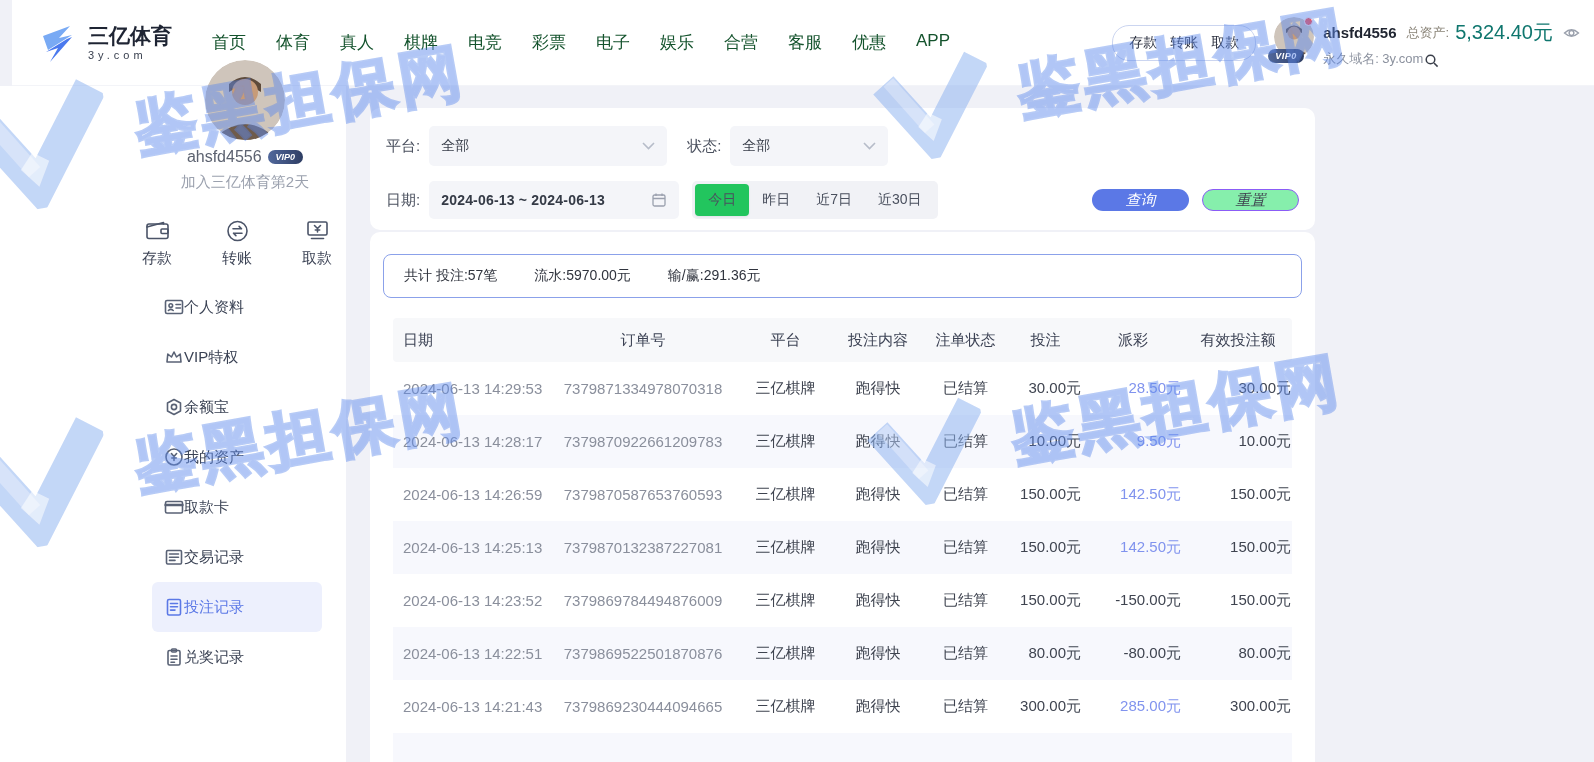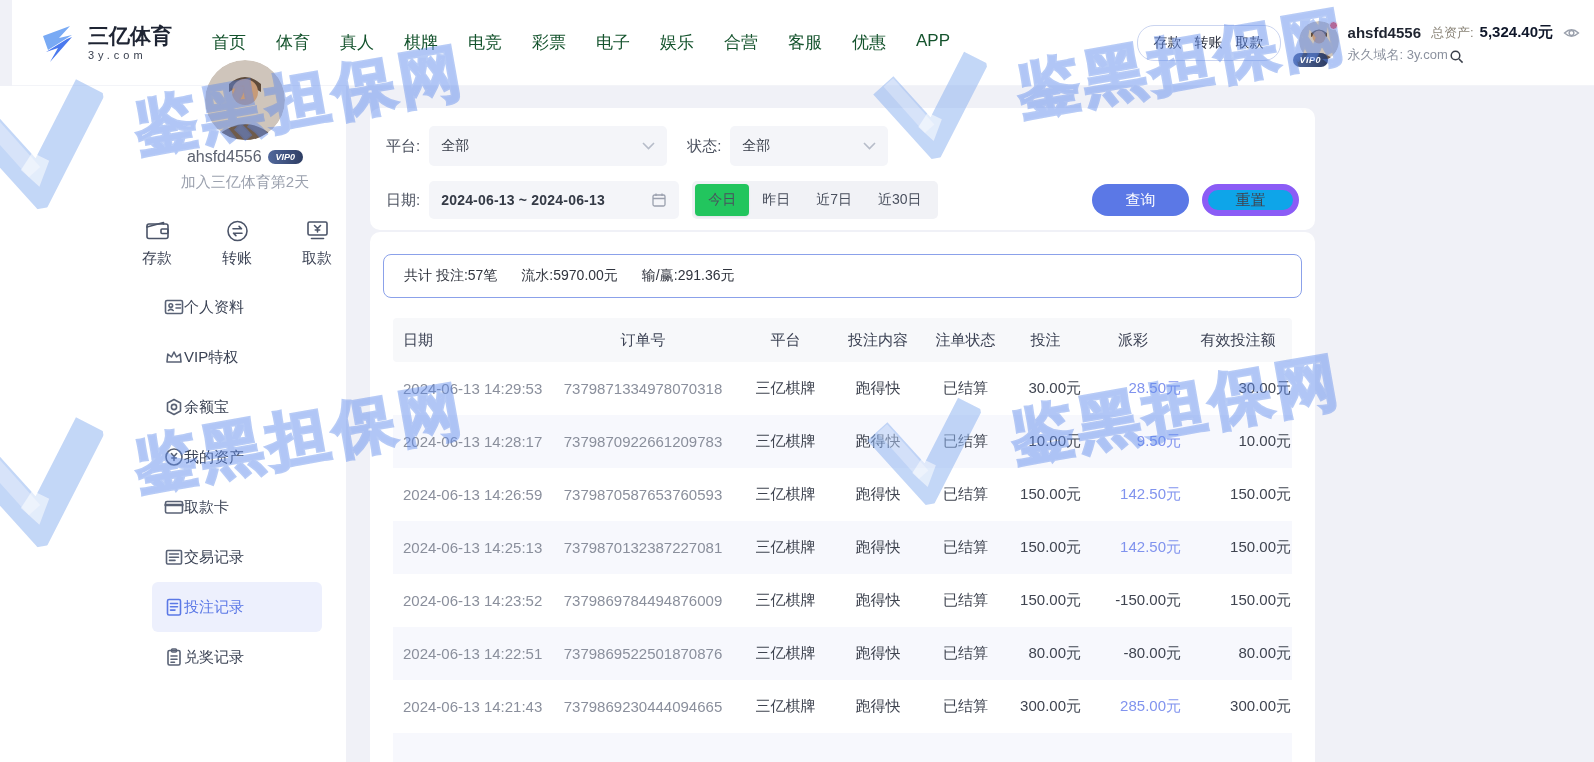--- a/index.html
+++ b/index.html
@@ -24,21 +24,21 @@
   .userblock{display:flex;align-items:flex-start;gap:9px;}
   .avatar-wrap{position:relative;width:40px;height:40px;}
   .avatar{width:40px;height:40px;border-radius:50%;overflow:hidden;display:block;}
   .red-dot{position:absolute;right:1px;top:0;width:9px;height:9px;border-radius:50%;background:#ff4d4f;border:1.5px solid #fff;}
   .vip-badge{position:absolute;left:-6px;bottom:-6px;background:linear-gradient(90deg,#51689c,#2e3d63);
     color:#fff;font-size:9px;font-style:italic;font-weight:bold;padding:2px 7px;border-radius:8px;letter-spacing:.5px;}
   .userinfo{display:flex;flex-direction:column;gap:4px;padding-top:2px;}
   .userinfo .row1{display:flex;align-items:center;gap:10px;}
   .uname{font-size:15px;font-weight:bold;color:#1f2430;}
   .assets-label{font-size:13px;color:#8a8478;}
-  .assets-value{font-size:15px;font-weight:bold;color:#0f172a;margin-left:-4px;}
+  .assets-value{font-size:20px;font-weight:normal;color:#0f766e;margin-left:-4px;}
   .userinfo .row2{display:flex;align-items:flex-end;gap:1px;font-size:13px;color:#8b919e;}
   
   .sidebar{position:absolute;left:0;top:86px;width:346px;height:676px;background:#fff;z-index:2;}
   .profile{display:flex;flex-direction:column;align-items:center;width:186px;margin-left:152px;}
   .profile .big-avatar{width:80px;height:80px;border-radius:50%;overflow:hidden;margin-top:-26px;position:relative;z-index:3;}
   .profile .name-line{display:flex;align-items:center;gap:6px;margin-top:8px;}
   .profile .p-name{font-size:16px;color:#5c6270;}
   .p-vip{background:linear-gradient(90deg,#51689c,#2e3d63);color:#fff;font-size:9px;font-style:italic;
     font-weight:bold;padding:2px 8px;border-radius:8px;}
   .join-text{font-size:15px;color:#9ba1ae;margin-top:7px;}
@@ -61,27 +61,27 @@
   .select .sel-val{flex:1;}
   .sel-platform{width:238px;margin-right:18px;}
   .sel-status{width:158px;}
   .date-input{background:#f4f5f9;border-radius:5px;height:38px;width:250px;display:flex;align-items:center;
     padding:0 12px;font-size:14px;font-weight:600;color:#343a46;cursor:pointer;margin-right:13px;}
   .date-input .d-val{flex:1;letter-spacing:.2px;}
   .ranges{background:#f1f2f6;border-radius:5px;height:38px;display:flex;align-items:center;padding:3px;}
   .range-btn{font-size:14px;color:#4a505e;padding:7px 13px;border-radius:4px;cursor:pointer;white-space:nowrap;}
   .range-btn.active{background:#22c55e;box-shadow:0 1px 2px rgba(40,50,90,.08);}
   .f-buttons{margin-left:auto;display:flex;gap:13px;padding-right:2px;}
-  .btn{height:32px;border-radius:17px;font-size:15px;display:flex;align-items:center;justify-content:center;
-    width:97px;cursor:pointer;border:none;}
+  .btn{height:22px;border-radius:17px;font-size:15px;display:flex;align-items:center;justify-content:center;
+    width:97px;cursor:pointer;border:none;font-style:italic;}
   .btn-primary{background:#5b78e6;color:#fff;}
-  .btn-ghost{background:#0ea5e9;color:#3f4450;border:6px solid #8b5cf6;}
+  .btn-ghost{background:#86efac;color:#3f4450;border:1px solid #8b5cf6;}
   .table-card{position:absolute;left:370px;top:232px;width:945px;height:560px;background:#fff;border-radius:10px;z-index:2;padding:22px 13px;}
   .summary-box{border:1px solid #8ba1ea;border-radius:8px;height:44px;display:flex;align-items:center;
-    gap:24px;padding:0 20px;font-size:14px;color:#30343e;}
+    gap:37px;padding:0 20px;font-size:14px;color:#30343e;}
   .btable{margin:20px 10px 0 10px;}
   .trow{display:grid;grid-template-columns:155px 190px 95px 90px 85px 75px 100px 110px;align-items:center;font-size:15px;}
   .thead{background:#f7f8fa;height:44px;border-radius:4px;color:#3c4254;}
   .tbody .trow{height:53px;color:#3f4450;}
   .tbody .trow.alt{background:#f7f8fd;}
   .trow > div{text-align:center;}
   .trow > div:nth-child(1){text-align:left;padding-left:10px;}
   .tbody .trow > div:nth-child(6),.tbody .trow > div:nth-child(7),.tbody .trow > div:nth-child(8){text-align:right;padding-right:2px;}
   .c-date,.c-order{color:#8a8f9c;}
   .c-payout.pos{color:#8093ee;}

